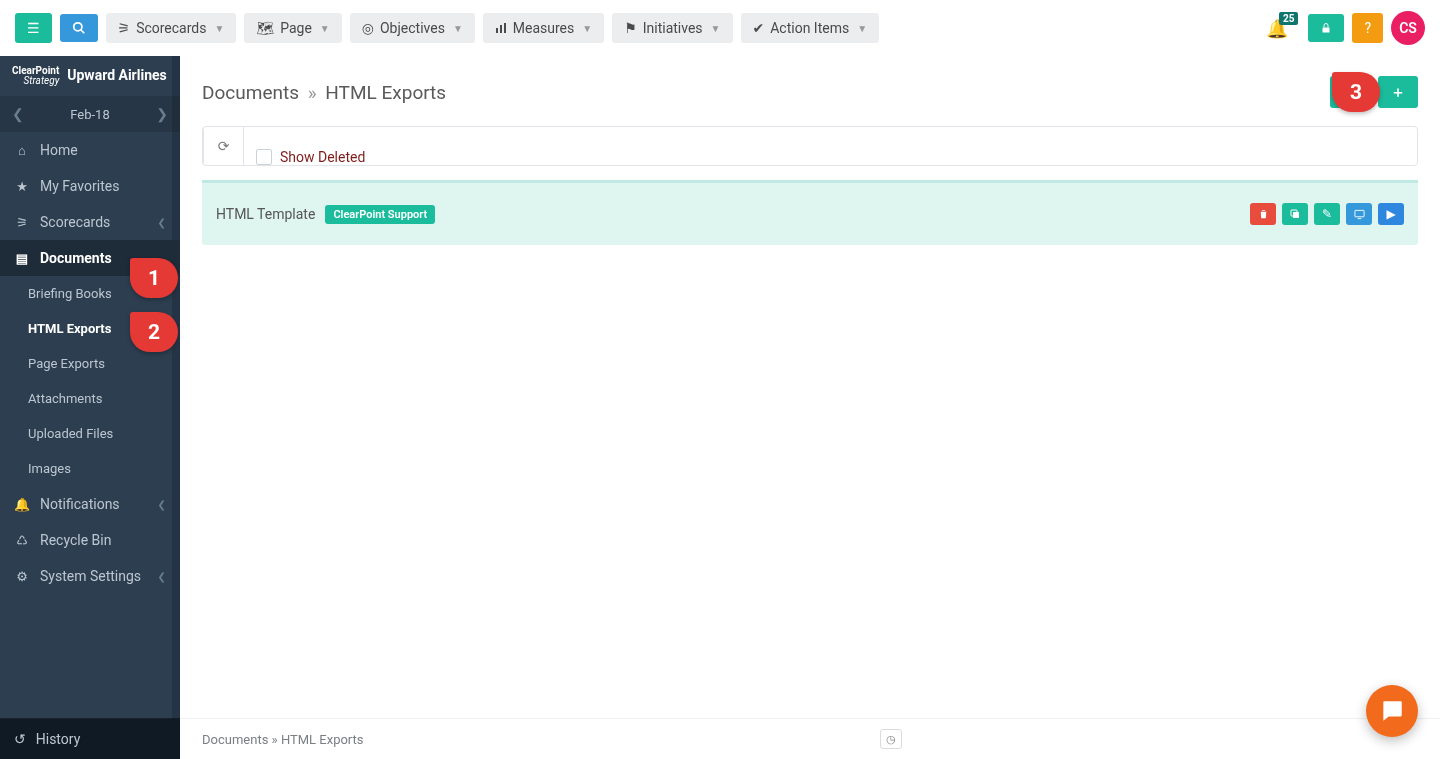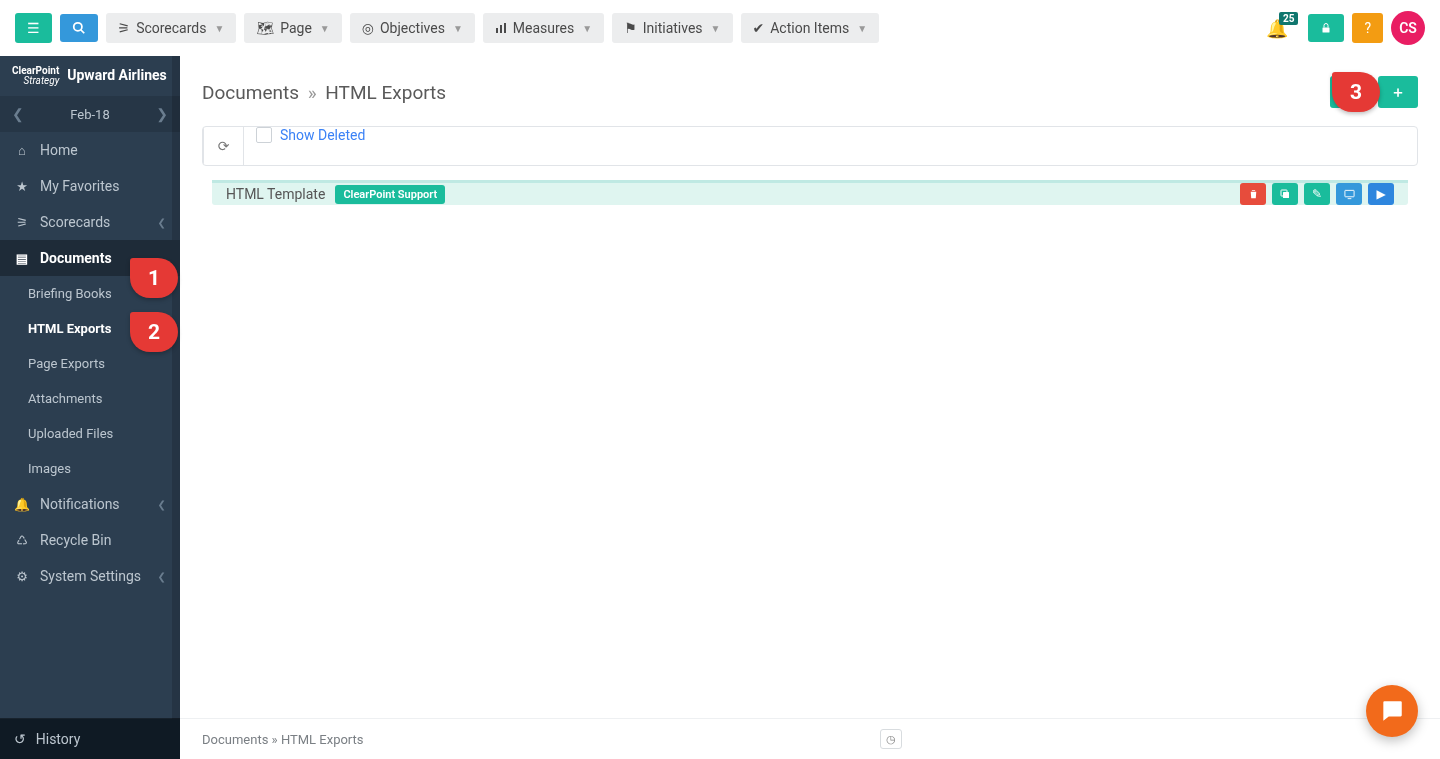--- a/index.html
+++ b/index.html
@@ -49,24 +49,24 @@
 .breadcrumb { font-size: 19px; color: #5a5a5a; }
 .breadcrumb .bc-sep { color: #999; margin: 0 4px; }
 .breadcrumb .bc-cur { color: #5a5a5a; }
 .page-head .spacer { flex: 1; }
 .btn-sq { width: 40px; height: 32px; padding: 0; border-radius: 3px; display: inline-flex; align-items: center; justify-content: center; font-size: 15px; }
 
 .filter-bar { margin: 6px 22px 14px; display: flex; align-items: center; border: 1px solid #e1e4e8; border-radius: 4px; height: 40px; overflow: hidden; }
 .filter-bar input { flex: 1; border: none; padding: 0 12px; height: 100%; font-size: 14px; outline: none; color: #333; }
 .filter-bar input::placeholder { color: #b0b7bd; }
 .filter-bar .refresh { width: 40px; height: 100%; border-left: 1px solid #e1e4e8; display: inline-flex; align-items: center; justify-content: center; color: #777; cursor: pointer; }
-.filter-bar .checkwrap { display: flex; align-items: flex-start; gap: 8px; padding: 0 12px; border-left: 1px solid #e1e4e8; height: 100%; color: #3b82f6; }
+.filter-bar .checkwrap { display: flex; align-items: flex-end; gap: 8px; padding: 0 12px; border-left: 1px solid #e1e4e8; height: 100%; color: #7f1d1d; }
 .filter-bar .checkbox { width: 16px; height: 16px; border: 1px solid #cdd2d7; border-radius: 2px; }
 
-.list-row { margin: 0 32px; background: #dff5f0; border-top: 3px solid #bfe9e3; border-radius: 0 0 3px 3px; padding: 0 14px; display: flex; align-items: center; }
+.list-row { margin: 0 22px; background: #dff5f0; border-top: 3px solid #bfe9e3; border-radius: 0 0 3px 3px; padding: 20px 14px; display: flex; align-items: center; }
 .list-row .name { color: #565656; font-size: 14px; margin-right: 10px; }
 .badge { background: #1abc9c; color: #fff; font-size: 11px; padding: 3px 8px; border-radius: 3px; font-weight: 600; }
 .row-actions { margin-left: auto; display: flex; gap: 6px; }
 .act { width: 26px; height: 22px; border-radius: 3px; display: inline-flex; align-items: center; justify-content: center; color: #fff; cursor: pointer; font-size: 12px; }
 .act-red { background: #e74c3c; }
 .act-green { background: #1abc9c; }
 .act-blue { background: #3498db; }
 
 .footer { margin-top: auto; border-top: 1px solid #eef0f2; padding: 10px 22px; display: flex; align-items: center; font-size: 13px; color: #7a7f84; }
 .footer .clock { margin: 0 auto; width: 22px; height: 20px; border: 1px solid #d8dcdf; border-radius: 3px; display: inline-flex; align-items: center; justify-content: center; font-size: 11px; color: #888; }

